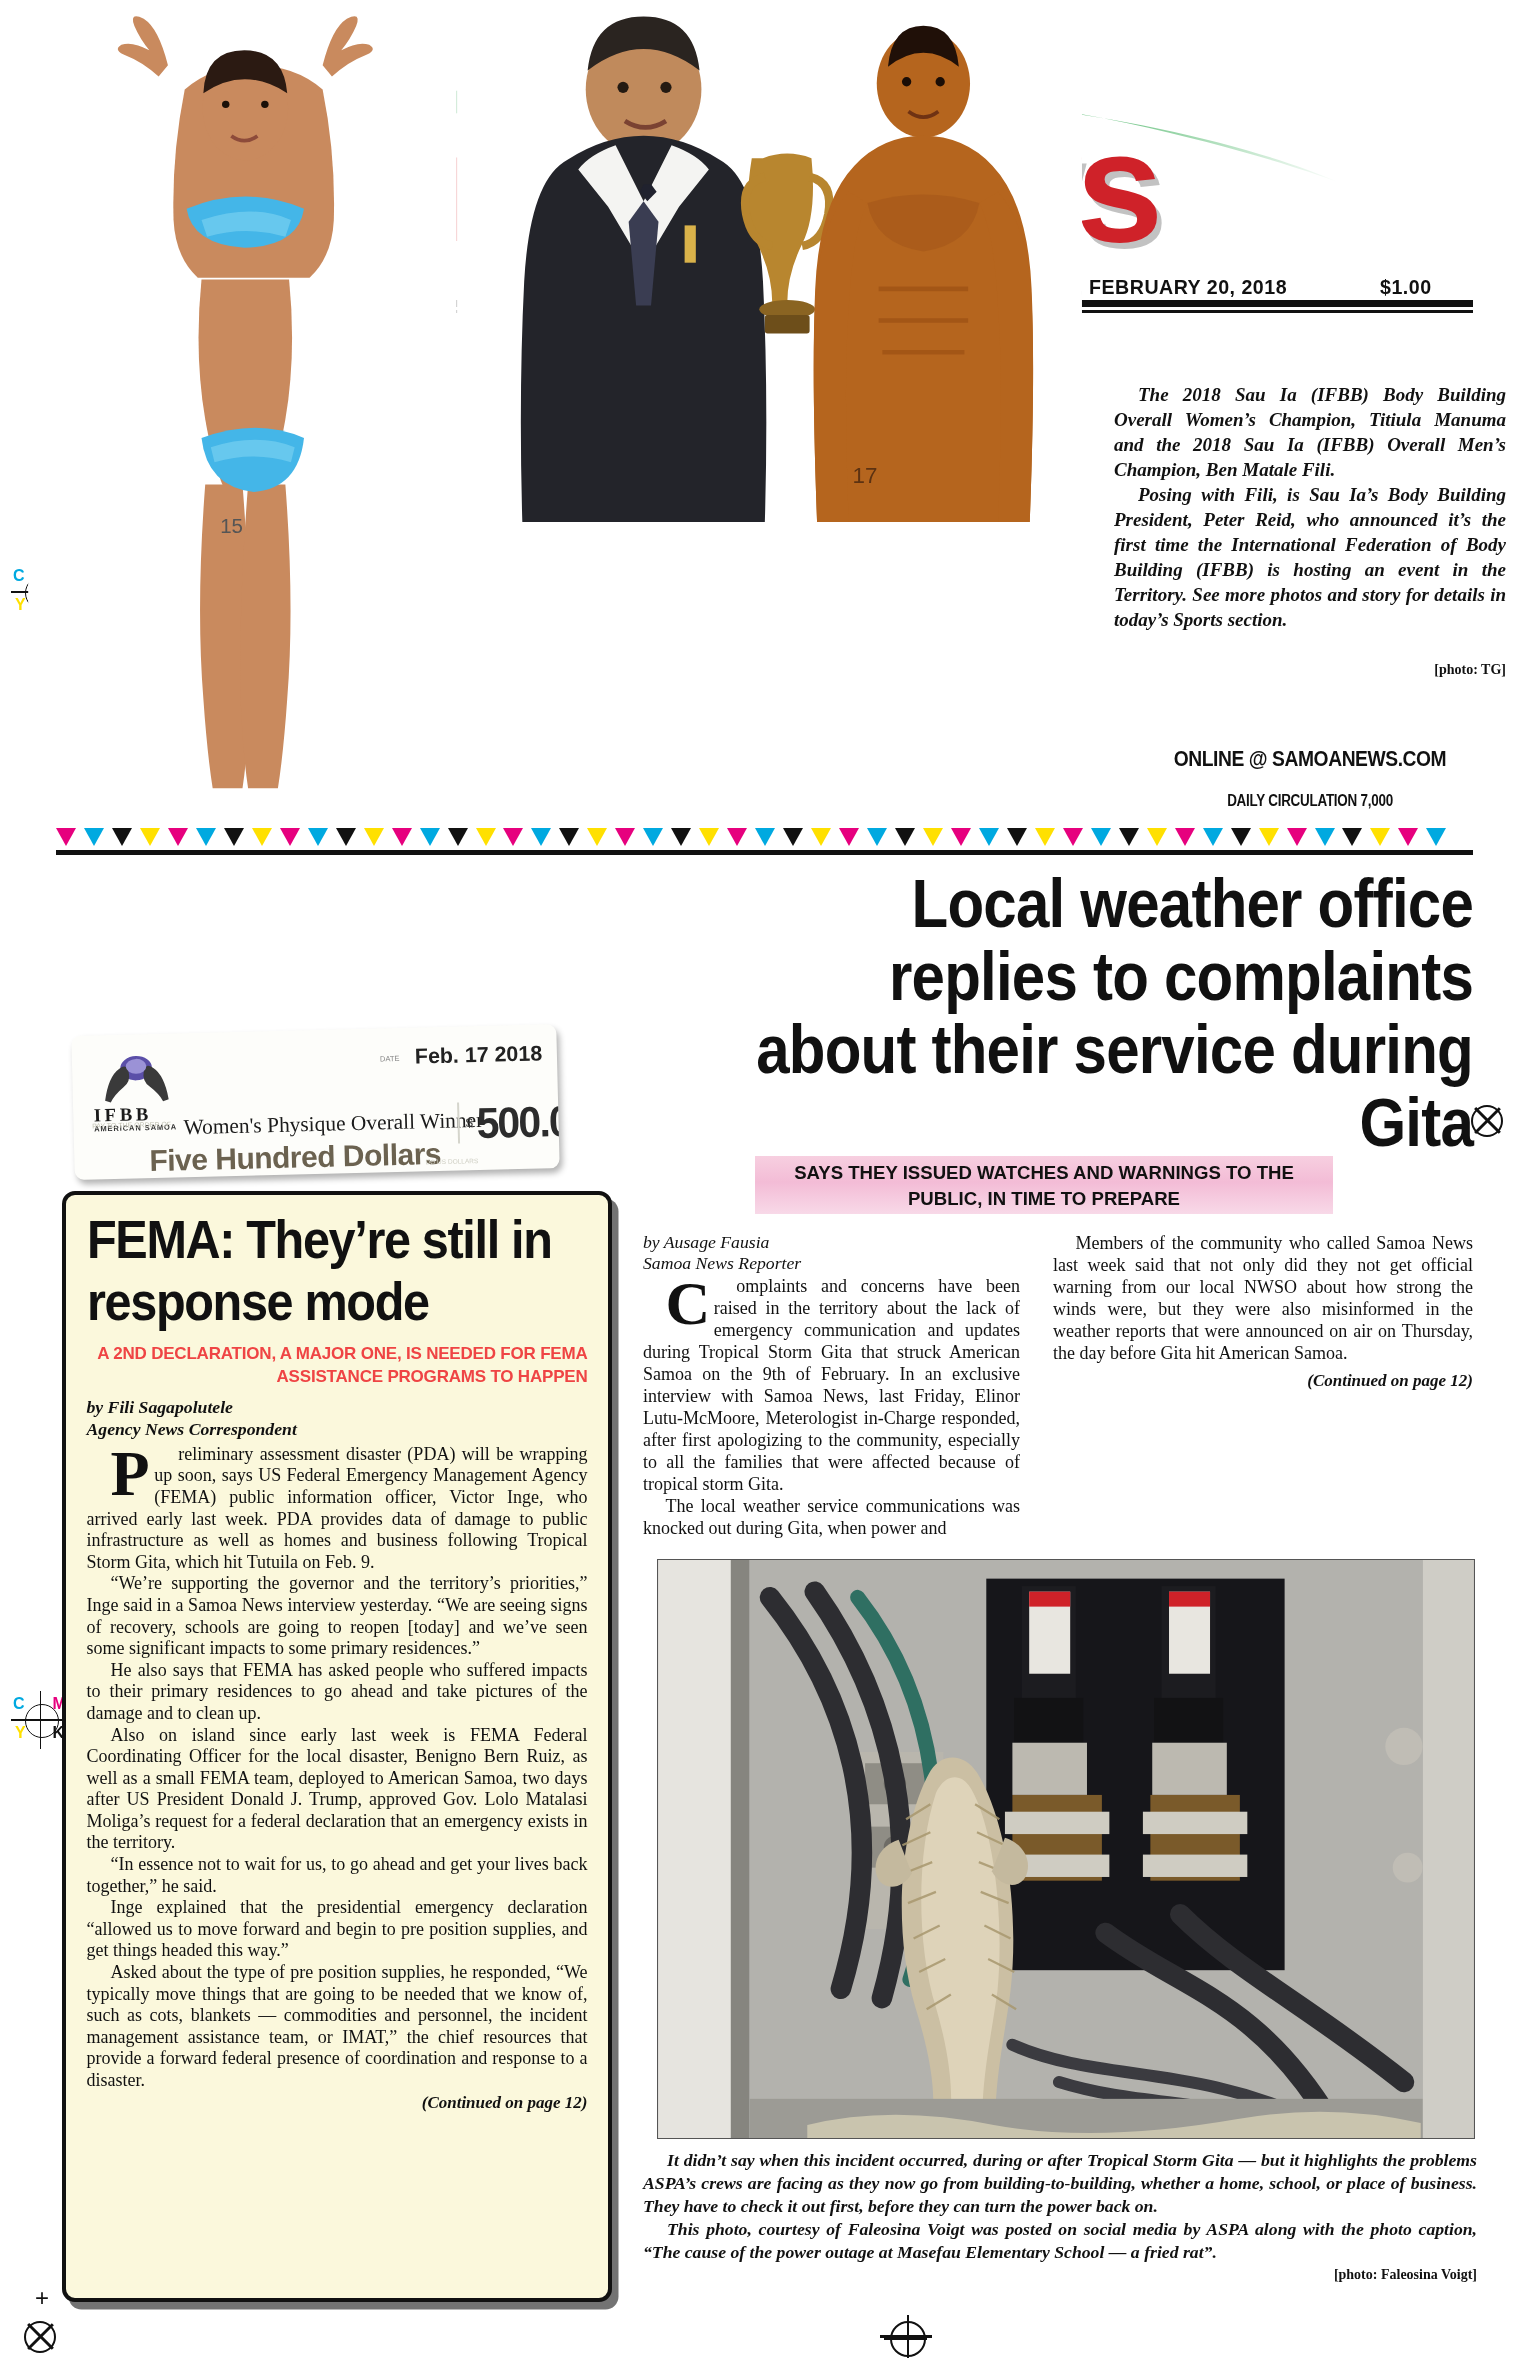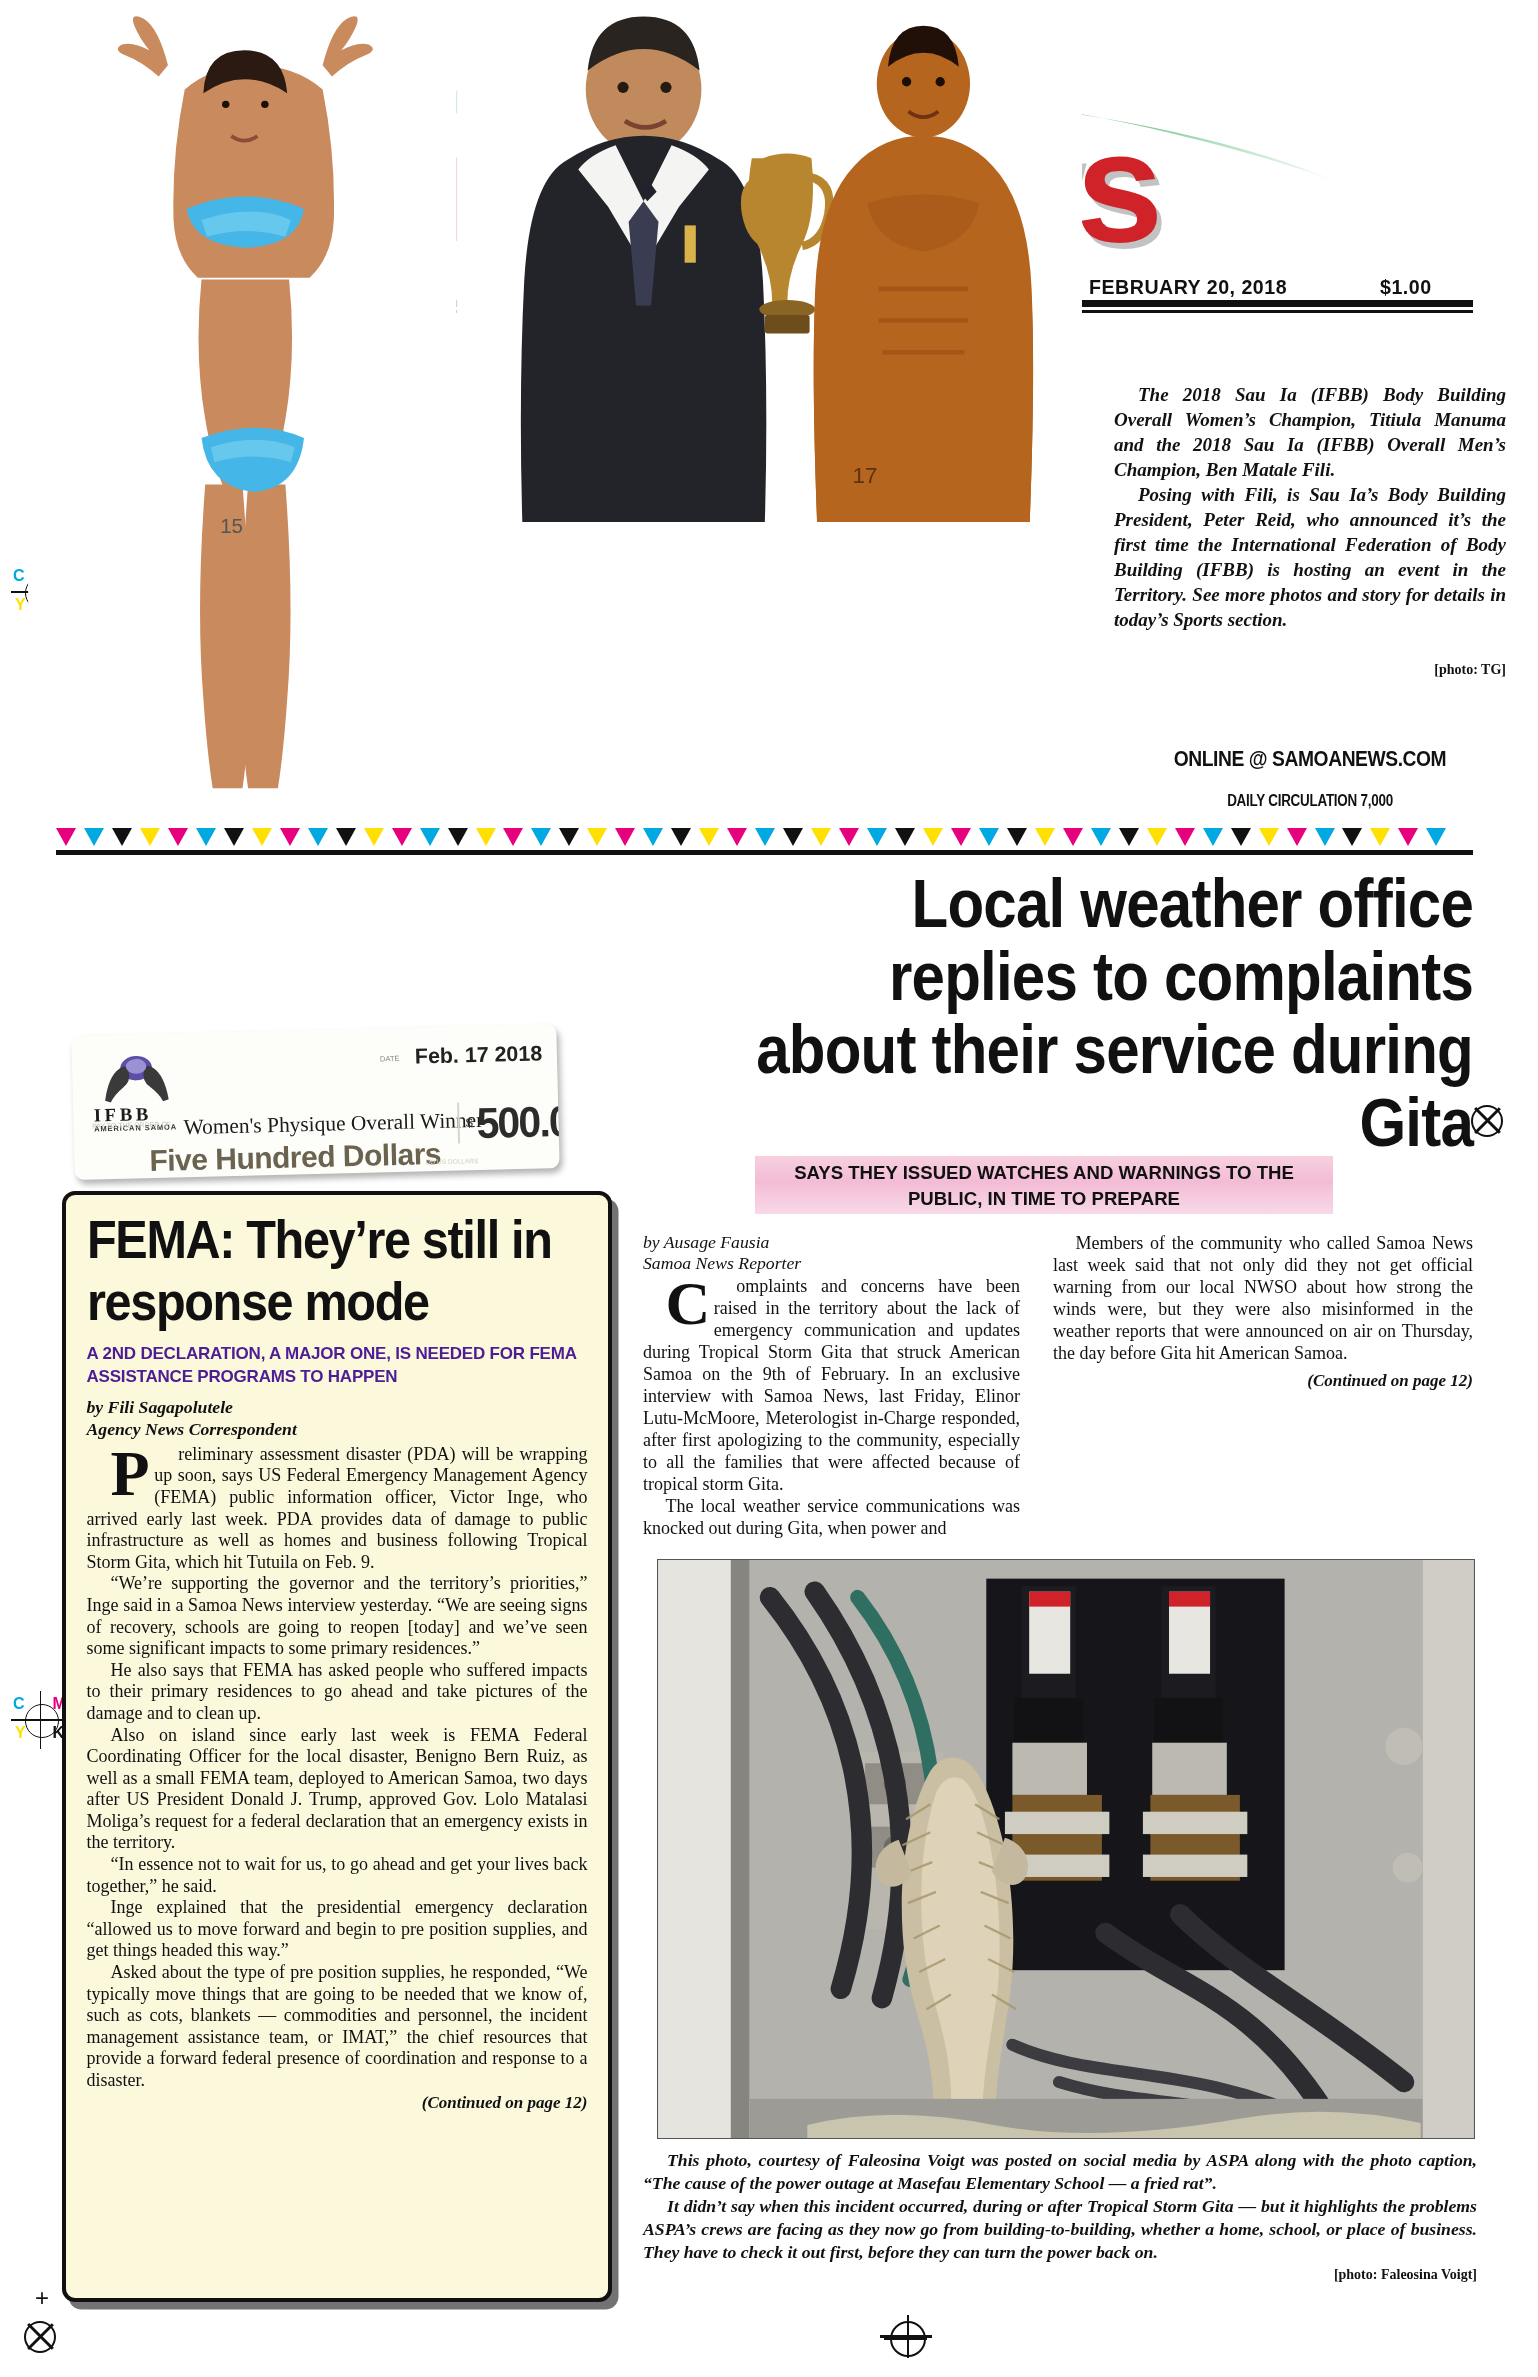--- a/index.html
+++ b/index.html
@@ -98,21 +98,21 @@
   .check-faint{position:absolute;left:351px;top:131px;font:6.5px "Liberation Sans",sans-serif;color:#cfcfc4;}
 
   
   .fema-box{position:absolute;left:62px;top:1191px;width:550px;height:1111px;
      background:#fbf8dc;border:4.7px solid #111;border-radius:13px;
      box-shadow:6.5px 7.5px 0 rgba(0,0,0,.55);box-sizing:border-box;padding:13px 20.5px 9.3px 20.5px;}
   .fema-head{font-family:"Liberation Sans",sans-serif;font-weight:bold;font-size:54px;
      line-height:62px;color:#111;letter-spacing:-1.5px;transform:scaleX(.9);
      transform-origin:left top;width:112%;}
   .fema-sub{font-family:"Liberation Sans",sans-serif;font-weight:bold;font-size:17px;
-     line-height:22.4px;text-align:left;margin-top:11.2px;color:#4c1d95;letter-spacing:-0.2px;}
+     line-height:22.4px;text-align:right;margin-top:11.2px;color:#ef4444;letter-spacing:-0.2px;}
   .byline{font-family:"Liberation Serif",serif;font-weight:bold;font-style:italic;
      font-size:17.7px;line-height:21.4px;margin-top:9.3px;color:#111;}
   .fema-body{font-family:"Liberation Serif",serif;font-size:18px;line-height:21.6px;
      text-align:justify;color:#111;margin-top:3.7px;}
   .fema-body p{margin:0;text-indent:24px;}
   .dropcap{float:left;font-size:64px;line-height:53px;font-weight:bold;padding:3.7px 4.7px 0 0;
      font-family:"Liberation Serif",serif;}
   .contd{font-style:italic;font-weight:bold;text-align:right;text-indent:0 !important;
      font-size:17px;margin-top:2.8px;}
 
@@ -468,22 +468,22 @@
 
       <rect x="98" y="578" width="722" height="42" fill="#9c9b95"></rect>
       <path d="M160,606 q90,-22 200,0 q110,20 260,-6 q100,-18 198,4 l0,16 l-658,0 z" fill="#c9c4ae"></path>
 
       <circle cx="800" cy="200" r="20" fill="#c0bdb5"></circle>
       <circle cx="804" cy="330" r="16" fill="#c0bdb5"></circle>
     </svg>
   </div>
 
   <div class="bottom-cap">
+    <p>It didn’t say when this incident occurred, during or after Tropical Storm Gita — but it highlights the problems ASPA’s crews are facing as they now go from building-to-building, whether a home, school, or place of business. They have to check it out first, before they can turn the power back on.</p>
     <p>This photo, courtesy of Faleosina Voigt was posted on social media by ASPA along with the photo caption, “The cause of the power outage at Masefau Elementary School — a fried rat”.</p>
-    <p>It didn’t say when this incident occurred, during or after Tropical Storm Gita — but it highlights the problems ASPA’s crews are facing as they now go from building-to-building, whether a home, school, or place of business. They have to check it out first, before they can turn the power back on.</p>
   </div>
   <div class="bottom-credit">[photo: Faleosina Voigt]</div>
 
   <div class="regmark" style="left:35px;top:2286px;">
     <div class="plusmark">+</div>
   </div>
   <div class="regmark" style="left:24px;top:2321px;">
     <div class="xcircle"></div>
   </div>
   <div class="bot-center">

